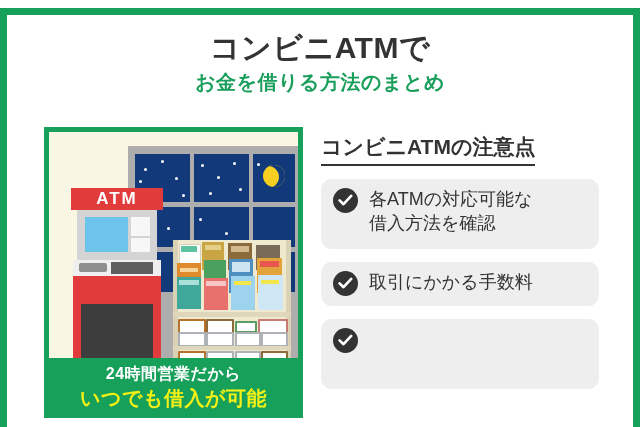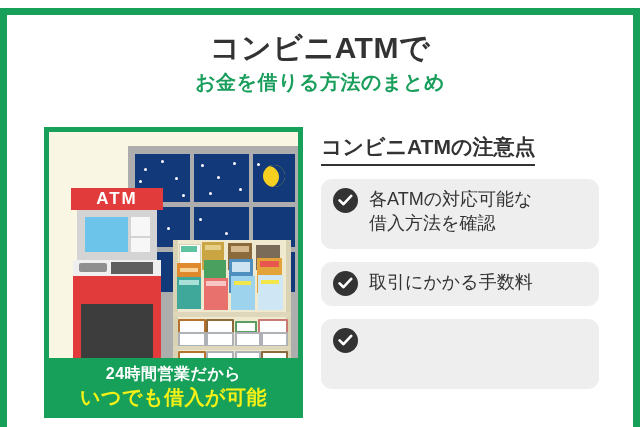--- a/index.html
+++ b/index.html
@@ -94,21 +94,21 @@
   .caption{
     position:absolute;left:0;bottom:0;width:249px;height:55px;background:#16a05a;
     text-align:center;
   }
   .cap1{
     color:#ffffff;font-weight:bold;font-size:16px;line-height:25px;margin-top:3px;
     font-family:"Liberation Sans","DejaVu Sans",sans-serif;letter-spacing:.5px;
   }
   .cap2{
     color:#f5f016;font-weight:bold;font-size:20px;line-height:25px;
-    font-family:Liberation Mono, monospace;letter-spacing:.5px;
+    font-family:Liberation Sans, sans-serif;letter-spacing:.5px;
   }
 
   
   .right-col{
     position:absolute;left:314px;top:118px;width:280px;
   }
   .notes-heading{
     font-size:21px;font-weight:bold;color:#333333;
     border-bottom:2px solid #333333;
     display:inline-block;padding-bottom:3px;

